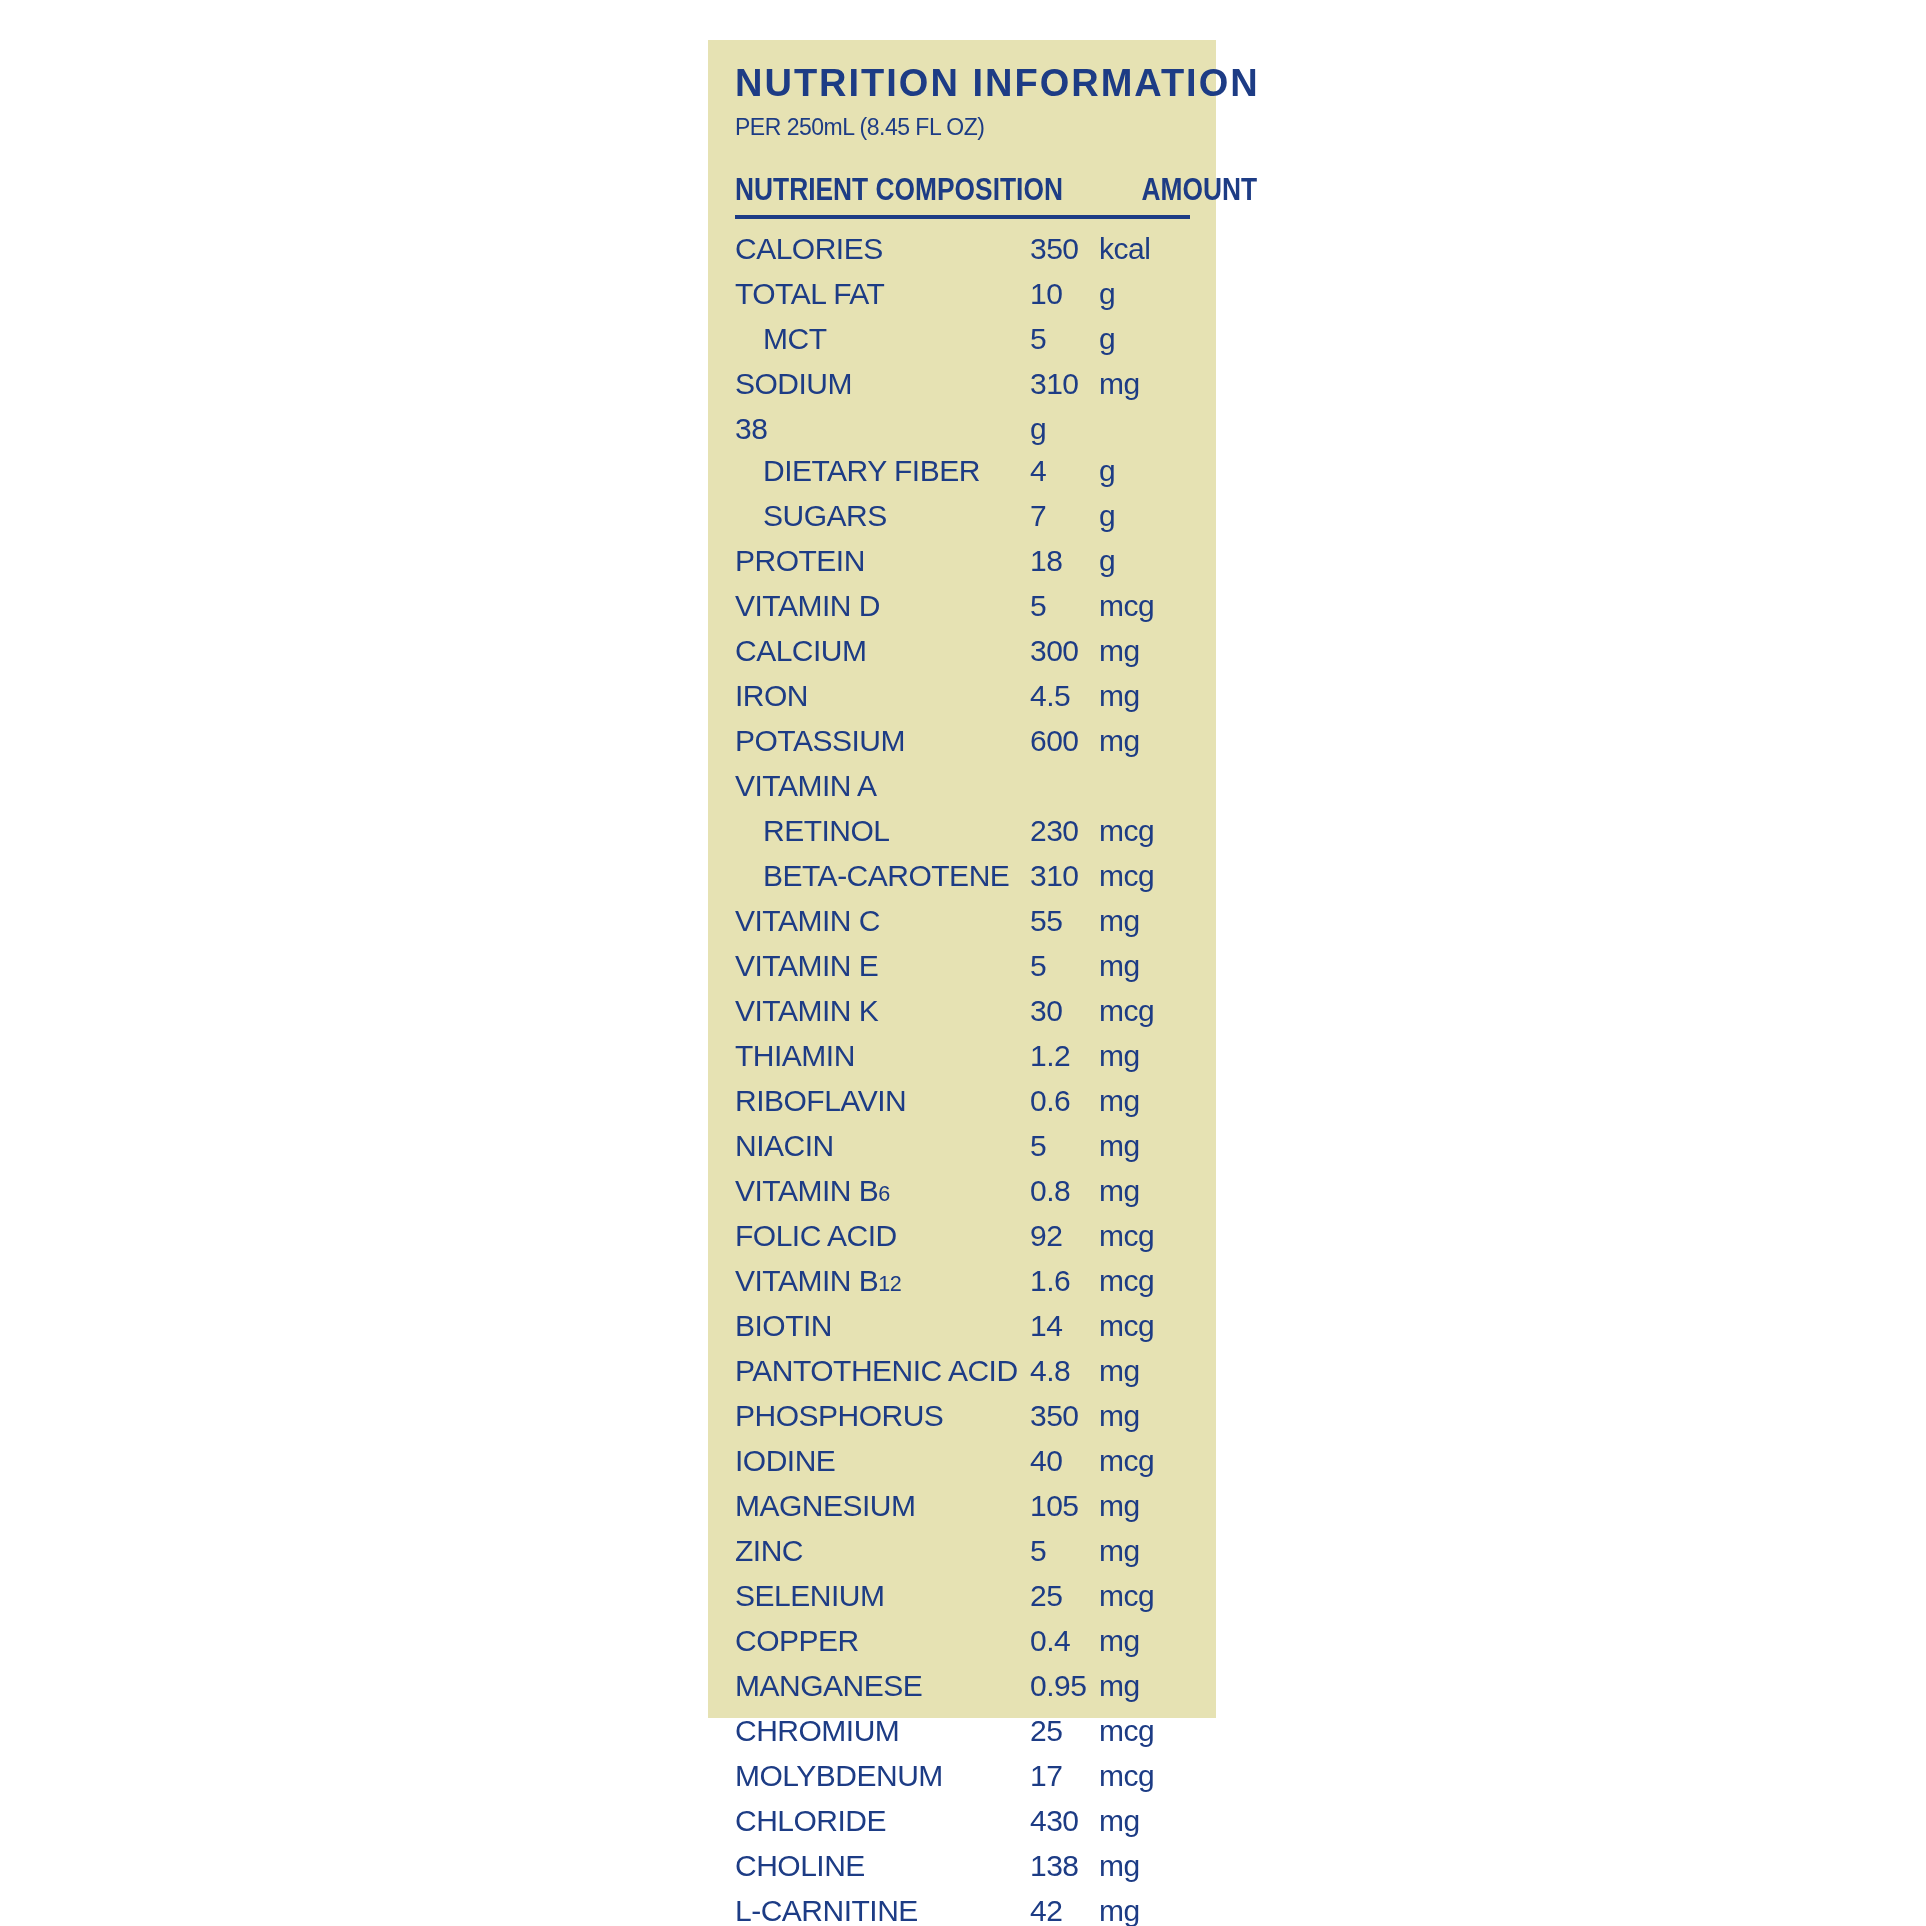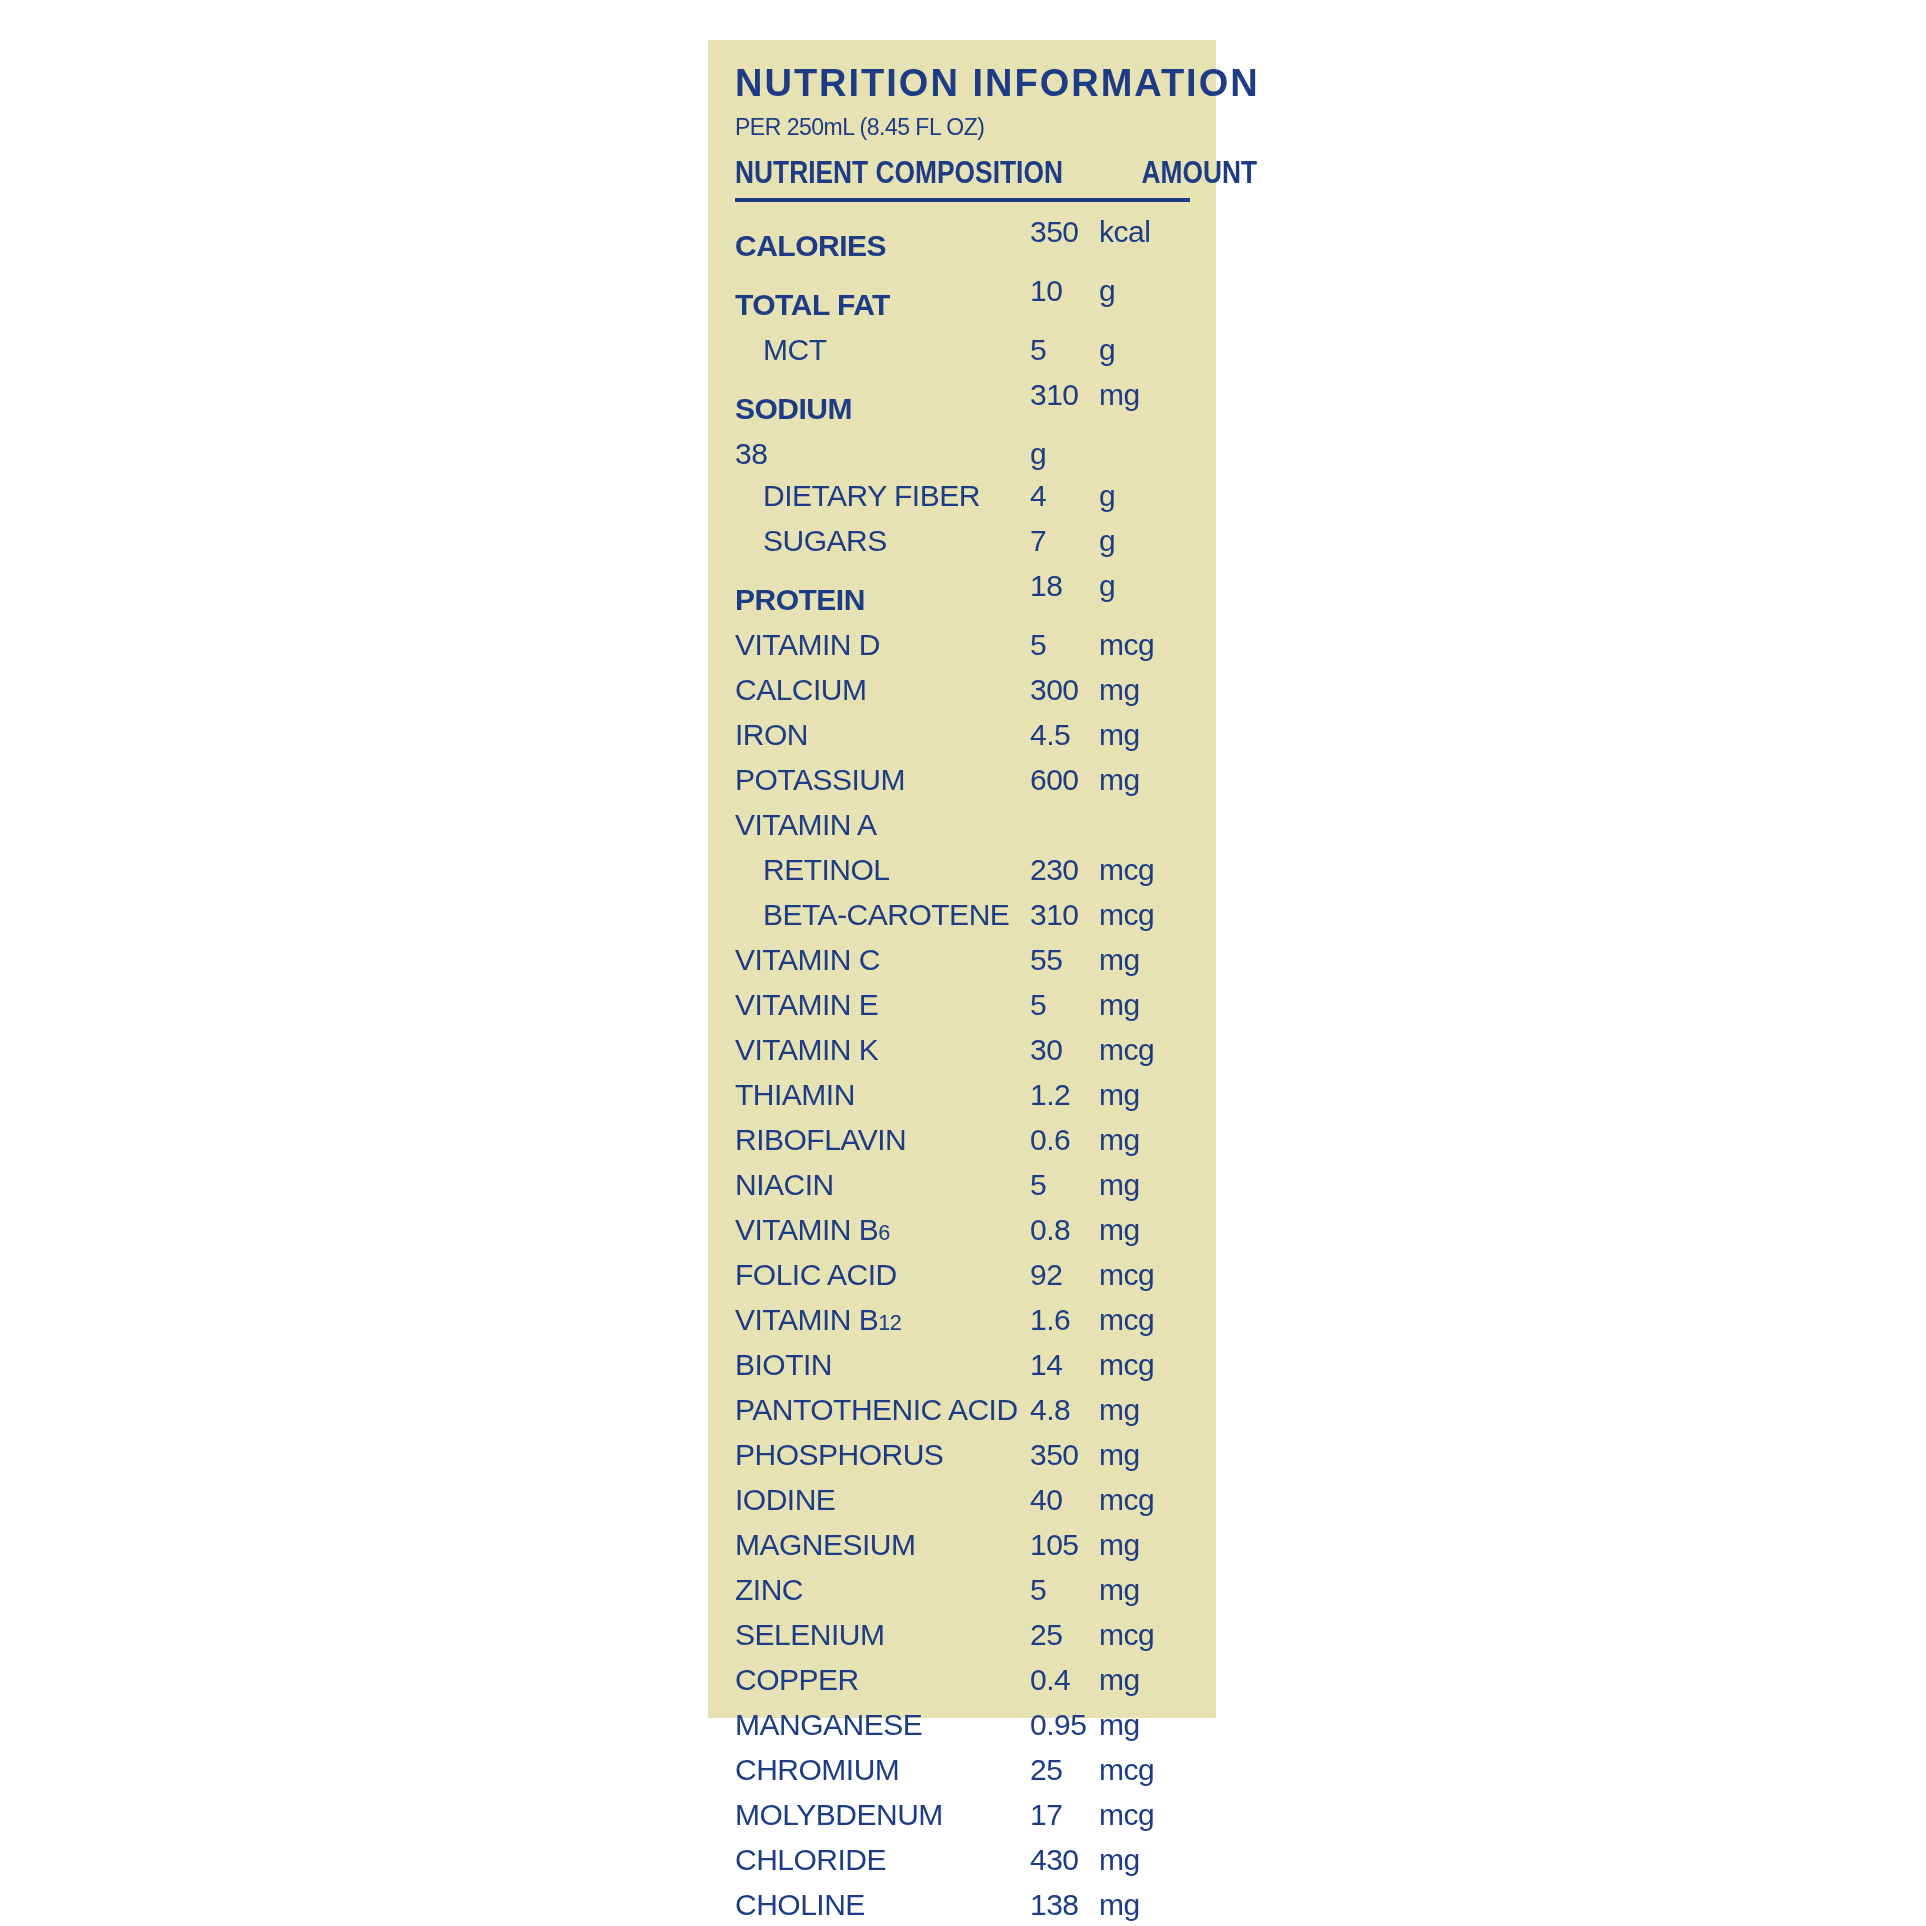--- a/index.html
+++ b/index.html
@@ -40,21 +40,21 @@
     font-size: 23px;
     font-weight: 400;
     letter-spacing: -0.5px;
     line-height: 42px;
     margin-top: 2px;
     white-space: nowrap;
   }
   .column-header-row {
     display: flex;
     align-items: flex-end;
-    margin-top: 8px;
+    margin-top: 25px;
     padding-bottom: 8px;
     border-bottom: 4px solid var(--text);
   }
   .column-header {
     font-size: 31px;
     font-weight: 700;
     line-height: 34px;
     white-space: nowrap;
   }
   .column-header.left { transform: scaleX(0.85); transform-origin: left center; }
@@ -67,21 +67,21 @@
     grid-template-columns: 1fr 69px 91px;
     line-height: 42px;
     font-size: 30px;
     letter-spacing: -0.5px;
   }
   .nutrient-name-cell {
     white-space: nowrap;
     overflow: visible;
   }
   .nutrient-row.indent .nutrient-name-cell { padding-left: 28px; }
-  .nutrient-row.bold .nutrient-name-cell { font-weight: 700; margin-top: 14px; }
+  .nutrient-row.bold .nutrient-name-cell { font-weight: 400; }
   .nutrient-value-cell { text-align: left; white-space: nowrap; }
   .nutrient-unit-cell { text-align: left; white-space: nowrap; }
   .sub { font-size: 0.72em; }
 </style>
 </head>
 <body>
 
 <div class="canvas">
   <div class="nutrition-label">
     <div class="label-title">NUTRITION INFORMATION</div>

